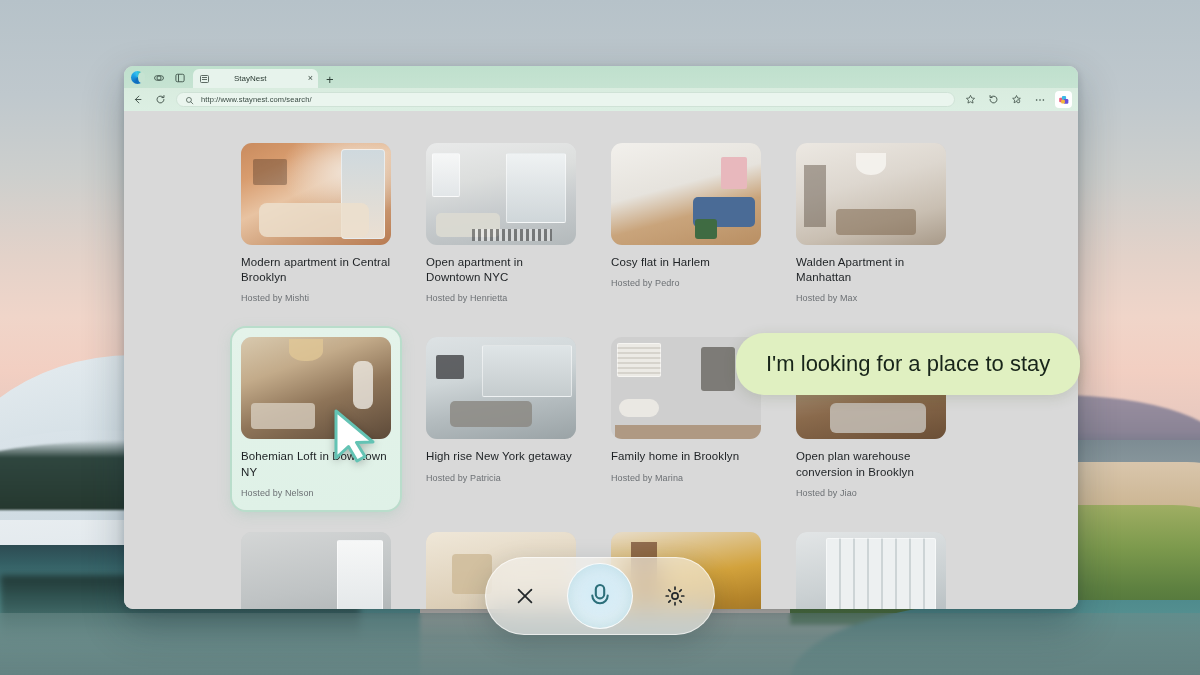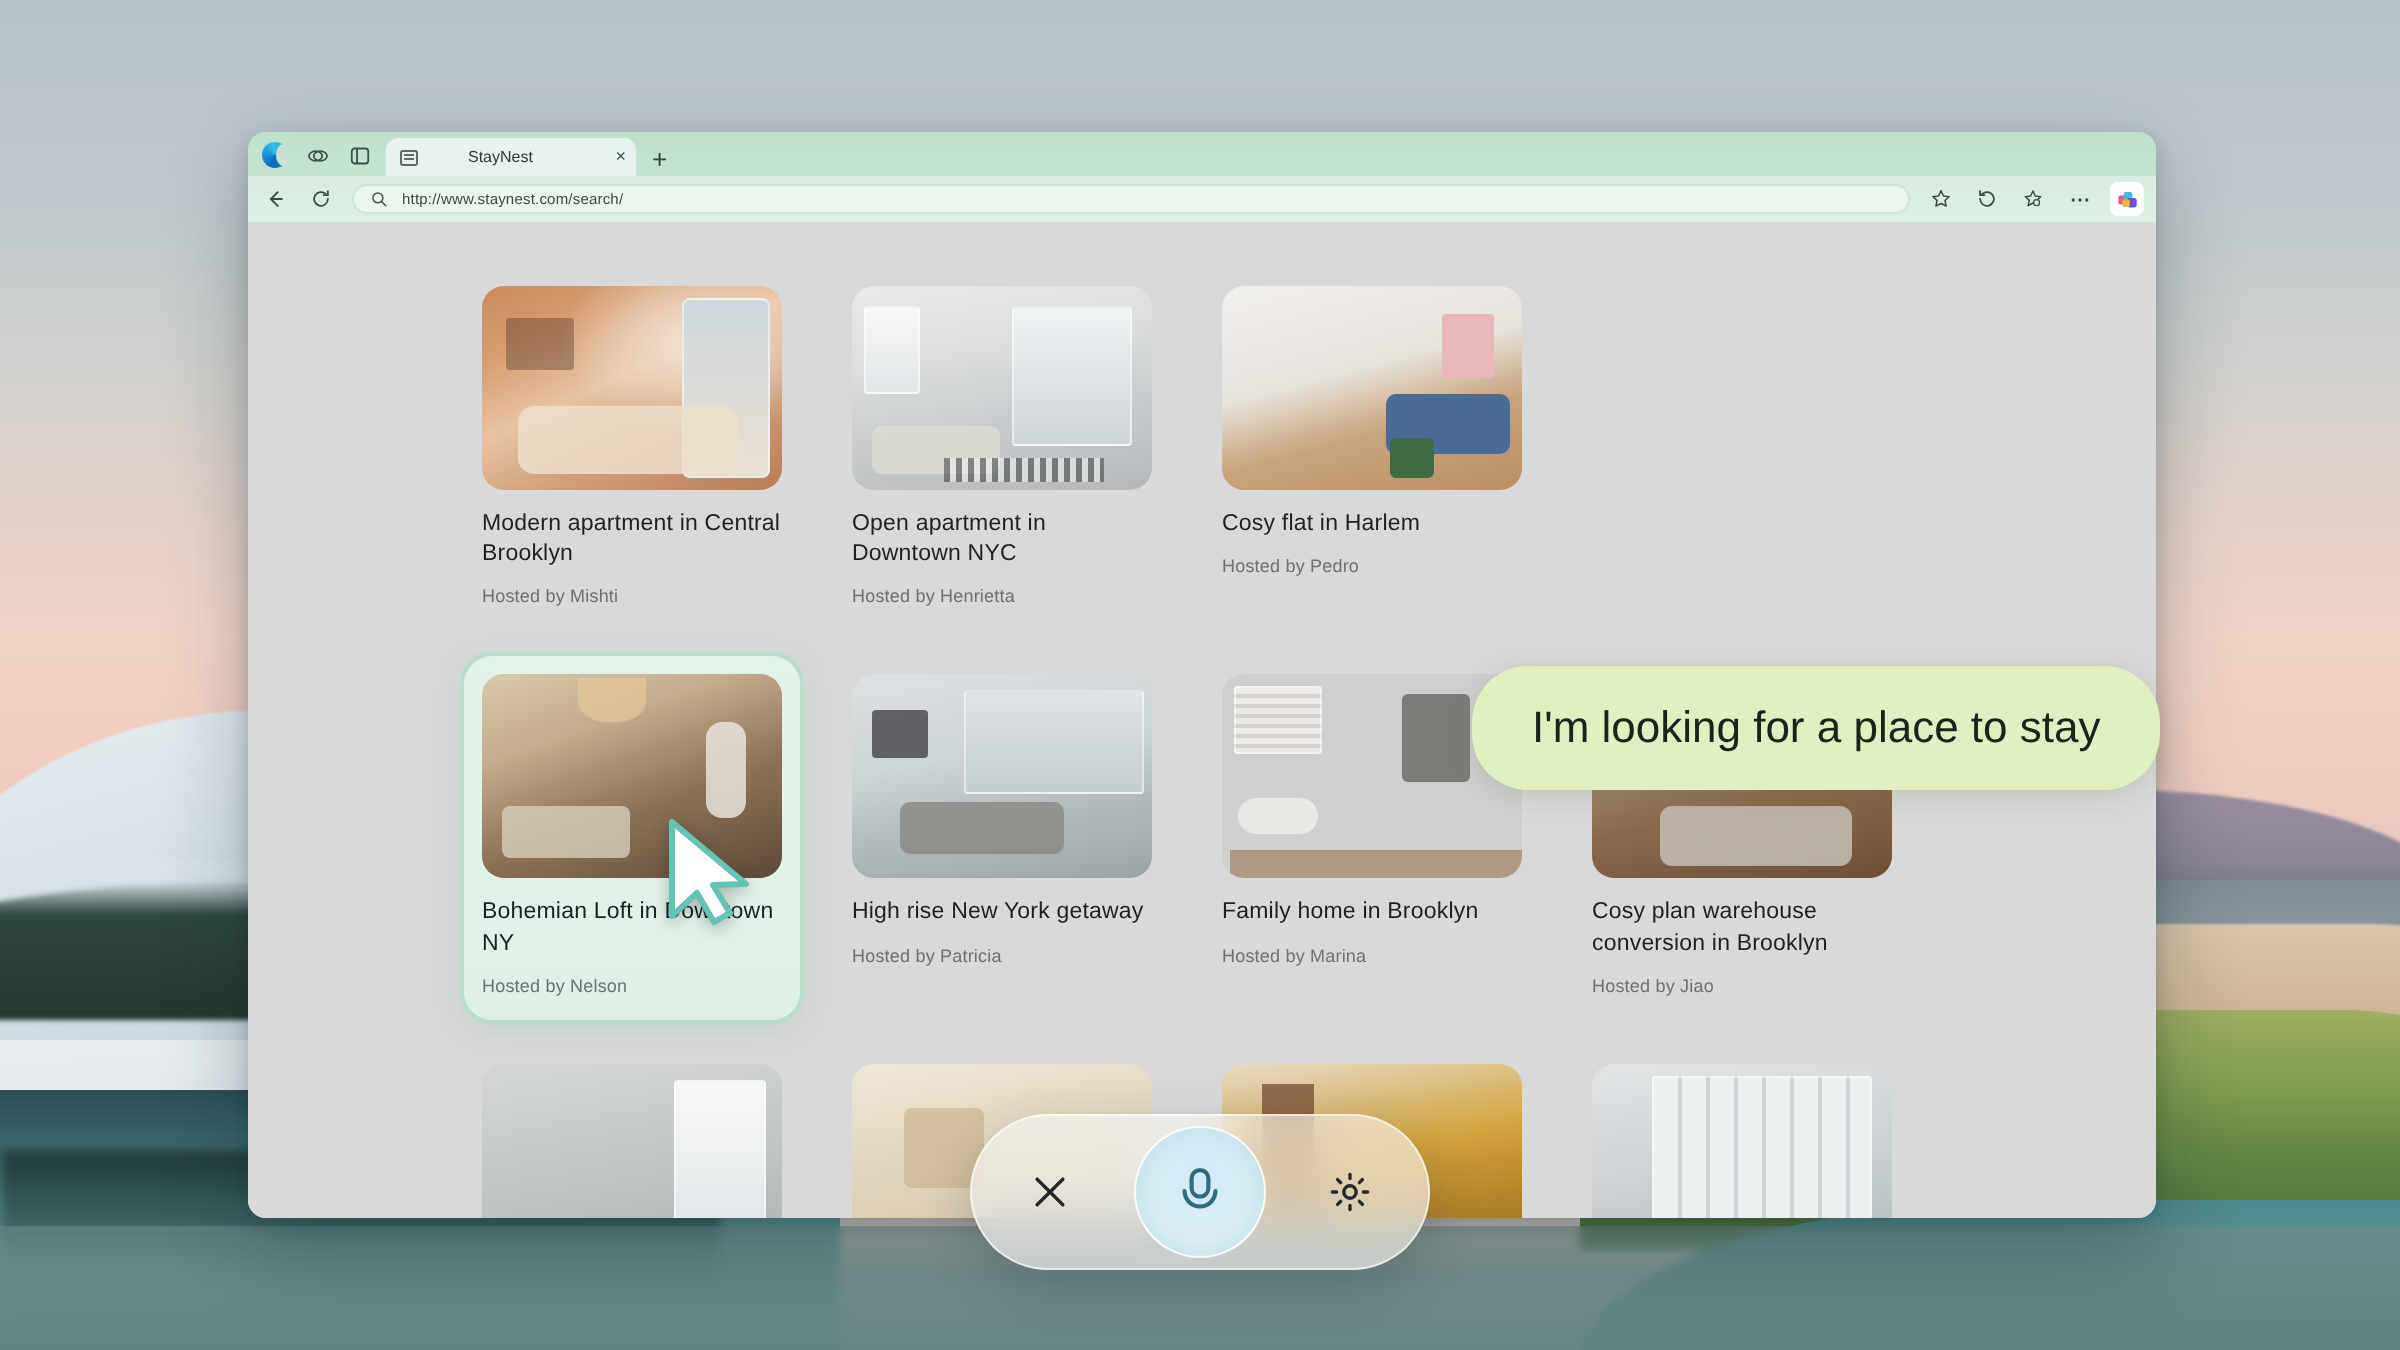--- a/index.html
+++ b/index.html
@@ -367,20 +367,30 @@
           <div class="card">
             <div class="thumb">
               <div class="sc t3"></div>
               <div class="dark" style="right:14px;top:14px;width:26px;height:32px;border-radius:2px;background:#e8b8bd"></div>
               <div class="dark" style="right:6px;bottom:18px;width:62px;height:30px;border-radius:5px;background:#4a6b96"></div>
               <div class="dark" style="right:44px;bottom:6px;width:22px;height:20px;border-radius:3px;background:#3f6b42"></div>
             </div>
             <div class="card-title">Cosy flat in Harlem</div>
             <div class="card-host">Hosted by Pedro</div>
           </div>
+          <div class="card">
+            <div class="thumb">
+              <div class="sc t4"></div>
+              <div class="dark" style="left:8px;top:22px;width:22px;height:62px;background:rgba(90,78,64,.45)"></div>
+              <div class="dark" style="left:50%;top:10px;width:30px;height:22px;margin-left:-15px;border-radius:0 0 50% 50%;background:rgba(245,243,238,.9)"></div>
+              <div class="dark" style="left:40px;bottom:10px;width:80px;height:26px;border-radius:4px;background:rgba(120,95,70,.5)"></div>
+            </div>
+            <div class="card-title">Walden Apartment in Manhattan</div>
+            <div class="card-host">Hosted by Max</div>
+          </div>
         </div>
 
         <div class="row" style="margin-top:13px">
           <div class="card sel">
             <div class="thumb">
               <div class="sc t5"></div>
               <div class="dark" style="left:48px;top:2px;width:34px;height:22px;border-radius:0 0 45% 45%;background:rgba(225,200,150,.75)"></div>
               <div class="dark" style="left:10px;bottom:10px;width:64px;height:26px;border-radius:4px;background:rgba(215,205,190,.8)"></div>
               <div class="dark" style="right:18px;top:24px;width:20px;height:48px;border-radius:8px;background:rgba(238,234,226,.8)"></div>
             </div>
@@ -412,21 +422,21 @@
             <div class="card-title">Family home in Brooklyn</div>
             <div class="card-host">Hosted by Marina</div>
           </div>
           <div class="card">
             <div class="thumb">
               <div class="sc t8"></div>
               <div class="dark" style="left:6px;top:6px;width:48px;height:40px;background:rgba(55,45,38,.55)"></div>
               <div class="dark" style="right:6px;top:30px;width:64px;height:26px;border-radius:4px;background:rgba(58,58,60,.8)"></div>
               <div class="dark" style="left:34px;bottom:6px;width:96px;height:30px;border-radius:6px;background:rgba(196,190,182,.85)"></div>
             </div>
-            <div class="card-title">Cosy plan warehouse conversion in Brooklyn</div>
+            <div class="card-title">Open plan warehouse conversion in Brooklyn</div>
             <div class="card-host">Hosted by Jiao</div>
           </div>
         </div>
 
         <div class="row" style="margin-top:13px">
           <div class="card">
             <div class="thumb">
               <div class="sc t9"></div>
               <div class="win" style="right:8px;top:8px;width:46px;height:80px;border-radius:2px;"></div>
             </div>

